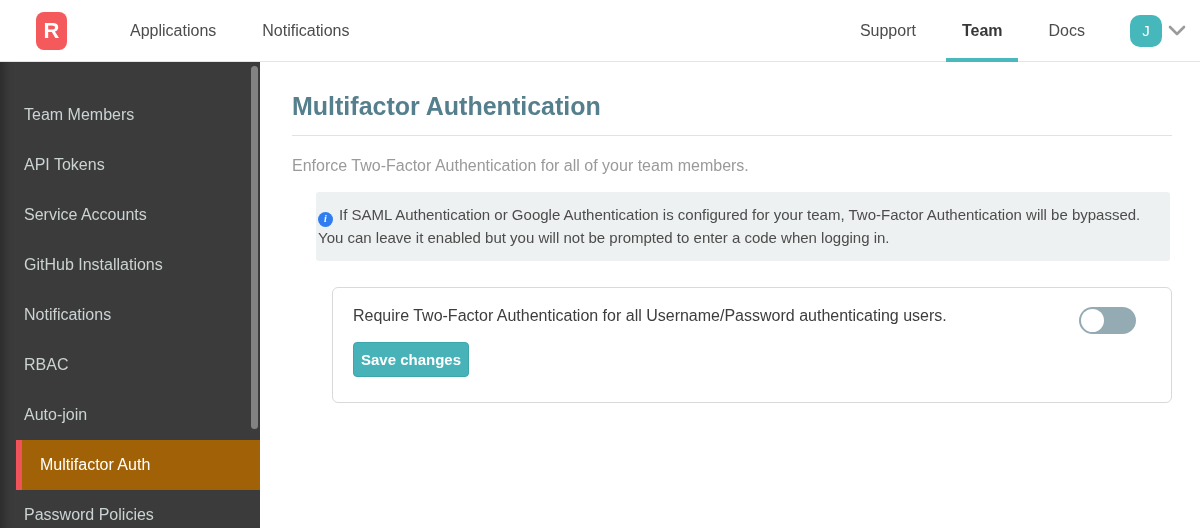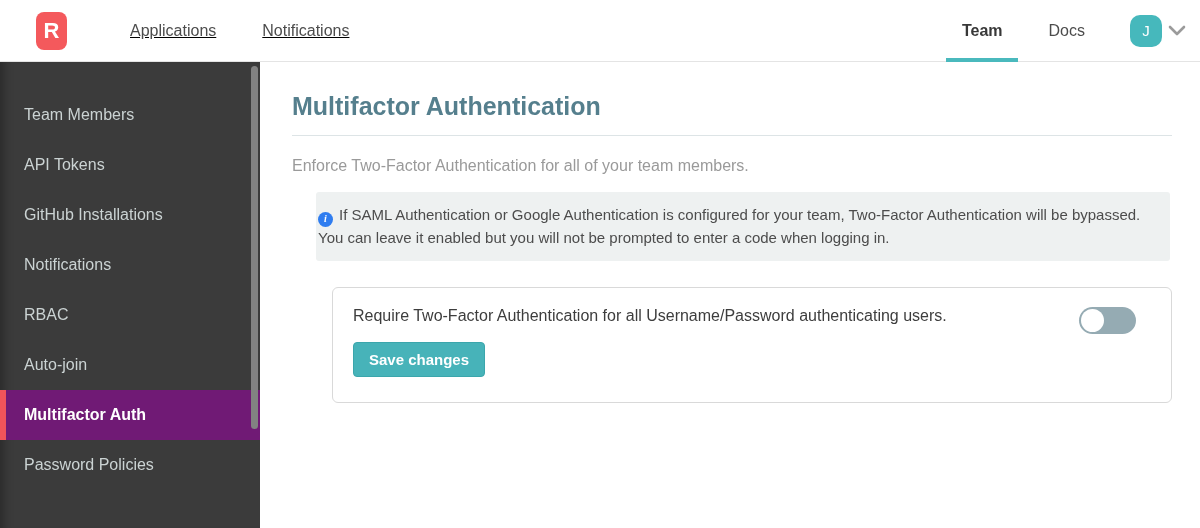--- a/index.html
+++ b/index.html
@@ -6,41 +6,41 @@
   html,body { width:1200px; height:528px; overflow:hidden; background:#fff;
     font-family:"Liberation Sans", sans-serif; }
 
   
   .header { position:fixed; top:0; left:0; width:1200px; height:62px;
     background:#fff; border-bottom:1px solid #e4e4e4; display:flex;
     align-items:center; z-index:10; }
   .logo { width:31px; height:38px; margin-left:36px; background:#f4595c;
     border-radius:8px; color:#fff; font-weight:bold; font-size:22px;
     display:flex; align-items:center; justify-content:center; cursor:pointer; }
-  .nav-left { display:flex; align-items:center; margin-left:40px; height:100%;text-decoration:underline; }
+  .nav-left { display:flex; align-items:center; margin-left:40px; height:100%; }
   .nav-right { display:flex; align-items:center; margin-left:auto; height:100%; }
   .nav-item { height:100%; display:flex; align-items:center; padding:0 23px;
     font-size:16px; color:#4c4c4c; cursor:pointer; position:relative; }
   .nav-item.active { font-weight:bold; color:#383838; }
   .nav-item.active::after { content:""; position:absolute; left:50%;
     transform:translateX(-50%); bottom:-1px; width:72px; height:4px;
     background:#4ab9bd; }
   .avatar { width:32px; height:32px; border-radius:10px; background:#46b8bc;
     color:#fff; font-size:15px; display:flex; align-items:center;
     justify-content:center; margin-left:22px; cursor:pointer; }
   .chevron { margin:0 14px 0 6px; cursor:pointer; display:flex; align-items:center; }
 
   
   .sidebar { position:fixed; top:62px; left:0; width:260px; height:466px;
     background:#3b3b3b; padding-top:28px;
     box-shadow:inset 12px 0 10px -8px rgba(0,0,0,0.28); }
   .side-item { height:50px; display:flex; align-items:center;
     padding-left:24px; font-size:16px; color:#cbd3d3; cursor:pointer;
     position:relative; }
-  .side-item.active { background:#701a75; color:#fff; font-weight:bold; }
+  .side-item.active { background:#a16207; color:#fff; font-weight:normal;margin-left:16px; }
   .side-item.active::before { content:""; position:absolute; left:0; top:0;
     width:6px; height:100%; background:#f0545a; }
   .side-scrollbar { position:absolute; top:4px; right:2px; width:7px;
     height:363px; border-radius:4px; background:#828282; }
 
   
   .main { position:fixed; top:62px; left:260px; width:940px; height:466px;
     background:#fff; padding:30px 28px 0 32px; }
   .page-title { font-size:25px; font-weight:bold; color:#557f8d; }
   .title-divider { height:1px; background:#dde4e6; margin-top:14px; }
@@ -56,49 +56,51 @@
   .setting-card { margin:26px 0 0 40px; border:1px solid #d9d9d9;
     border-radius:6px; background:#fff; position:relative;
     padding:17px 120px 15px 20px; min-height:116px; }
   .setting-text { font-size:16px; line-height:21px; color:#3d3d3d; }
   .toggle { position:absolute; top:19px; right:35px; width:57px; height:27px;
     border-radius:14px; background:#95abb3; cursor:pointer; }
   .toggle-knob { position:absolute; top:2px; left:2px; width:23px; height:23px;
     border-radius:50%; background:#fff; }
   .save-btn { margin-top:16px; display:inline-block; background:#47b3b9;
     border:1px solid #3ba6ac; border-radius:4px; color:#fff; font-size:15px;
-    font-weight:bold; padding:8px 15px; cursor:pointer;
+    font-weight:bold; padding:8px 7px; cursor:pointer;
     font-family:"Liberation Sans", sans-serif; }
 </style>
 </head>
 <body>
 
 <div class="header">
   <div class="logo">R</div>
 
   <div class="nav-left">
     <div class="nav-item">Applications</div>
     <div class="nav-item">Notifications</div>
   </div>
 
   <div class="nav-right">
+    <div class="nav-item">Support</div>
     <div class="nav-item active">Team</div>
     <div class="nav-item">Docs</div>
     <div class="avatar">J</div>
     <div class="chevron">
       <svg width="18" height="12" viewBox="0 0 18 12">
         <polyline points="2,2 9,9 16,2" fill="none" stroke="#9b9b9b" stroke-width="2.6" stroke-linecap="round" stroke-linejoin="round"></polyline>
       </svg>
     </div>
   </div>
 </div>
 
 <div class="sidebar">
   <div class="side-item">Team Members</div>
   <div class="side-item">API Tokens</div>
+  <div class="side-item">Service Accounts</div>
   <div class="side-item">GitHub Installations</div>
   <div class="side-item">Notifications</div>
   <div class="side-item">RBAC</div>
   <div class="side-item">Auto-join</div>
   <div class="side-item active">Multifactor Auth</div>
   <div class="side-item">Password Policies</div>
   <div class="side-scrollbar"></div>
 </div>
 
 <div class="main">

